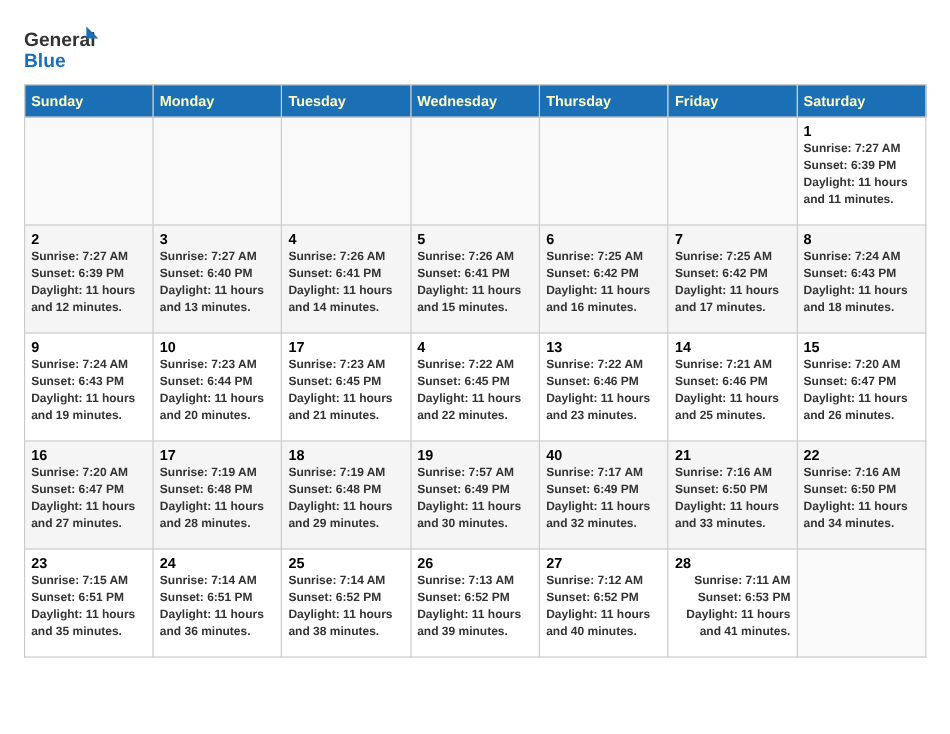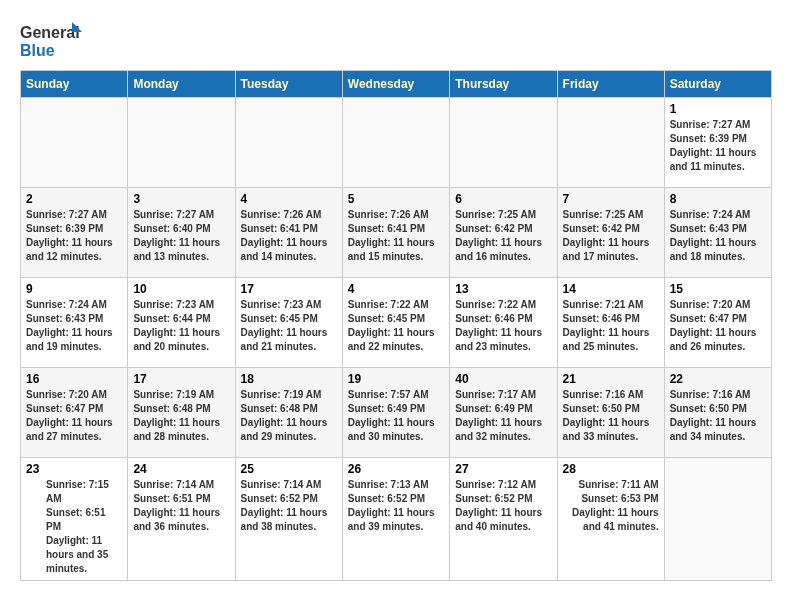--- a/index.html
+++ b/index.html
@@ -249,21 +249,21 @@
         <td>
           <span class="day-num">22</span>
           <div class="day-info" style="white-space: pre-line;">Sunrise: 7:16 AM
 Sunset: 6:50 PM
 Daylight: 11 hours and 34 minutes.</div>
         </td>
       </tr>
       <tr>
         <td>
           <span class="day-num">23</span>
-          <div class="day-info" style="white-space: pre-line; margin-left: 20px;">Sunrise: 7:15 AM
+          <div class="day-info" style="white-space: pre-line;">Sunrise: 7:15 AM
 Sunset: 6:51 PM
 Daylight: 11 hours and 35 minutes.</div>
         </td>
         <td>
           <span class="day-num">24</span>
           <div class="day-info" style="white-space: pre-line;">Sunrise: 7:14 AM
 Sunset: 6:51 PM
 Daylight: 11 hours and 36 minutes.</div>
         </td>
         <td>

